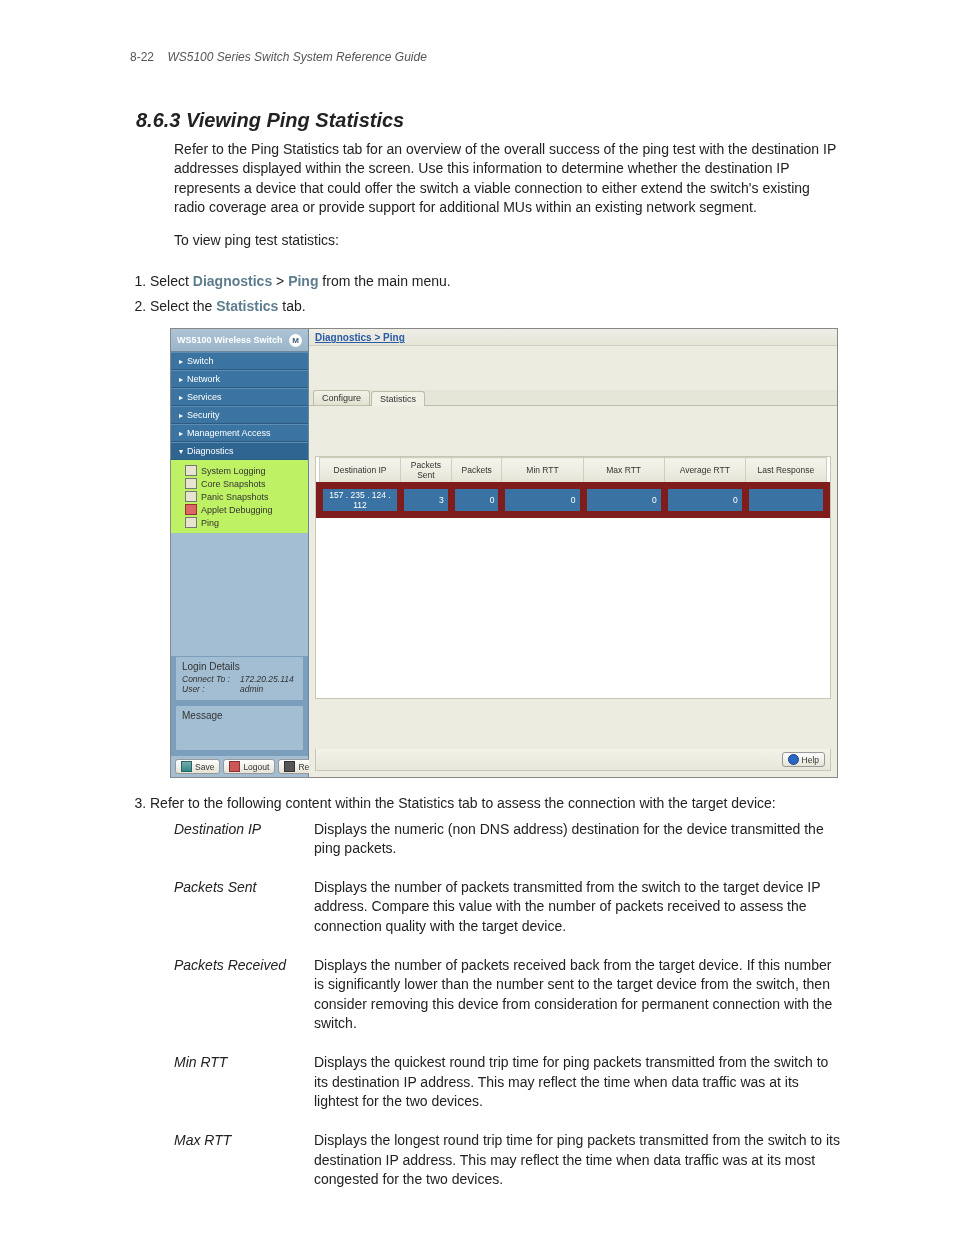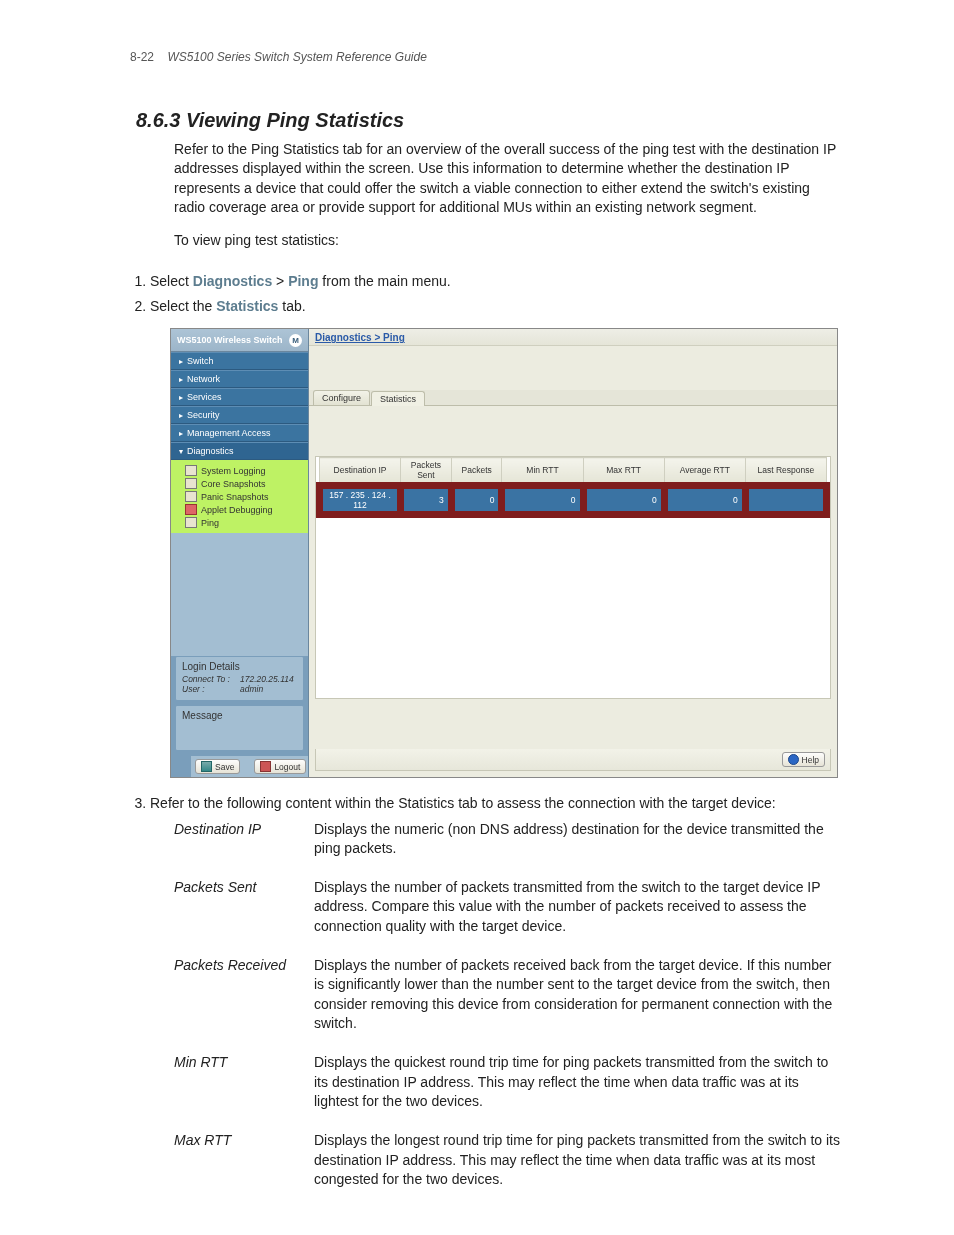--- a/index.html
+++ b/index.html
@@ -116,23 +116,22 @@
     padding: 4px 6px 6px 6px;
     border: 1px solid #7a9ebb;
     border-radius: 2px;
   }
   .fieldset .legend { font-size:10px; color:#333; margin-bottom:2px; }
   .kv { display:flex; font-size:8.5px; color:#333;font-style:italic; }
   .kv .k { width: 58px; }
   .btnrow {
     background:#a3bed2;
     padding: 3px 4px;
-    display:flex; gap:14px;
+    display:flex; gap:3px;
     border-top:1px solid #7a9ebb;
-    margin-left:20px;
   }
   .btn {
     background: linear-gradient(#fdfdfc,#e6e3d6);
     border: 1px solid #999;
     border-radius: 3px;
     padding: 1px 5px;
     font-size: 8.5px;
     display:flex; align-items:center; gap:3px;
     cursor:pointer;
     color:#333;

